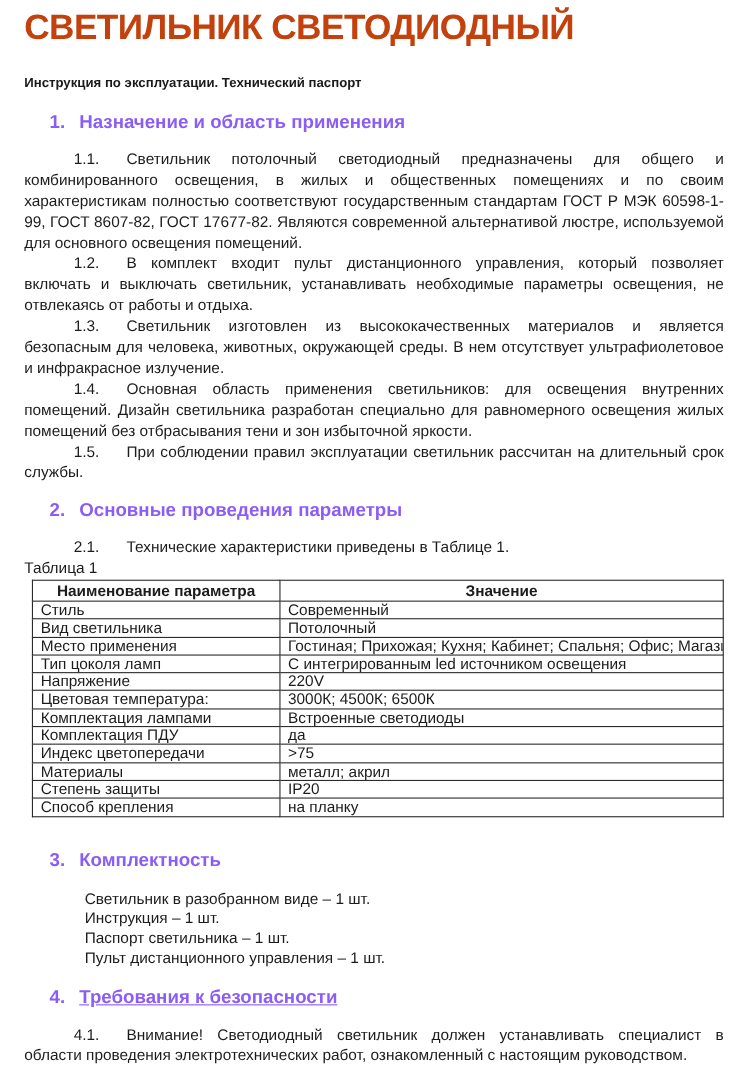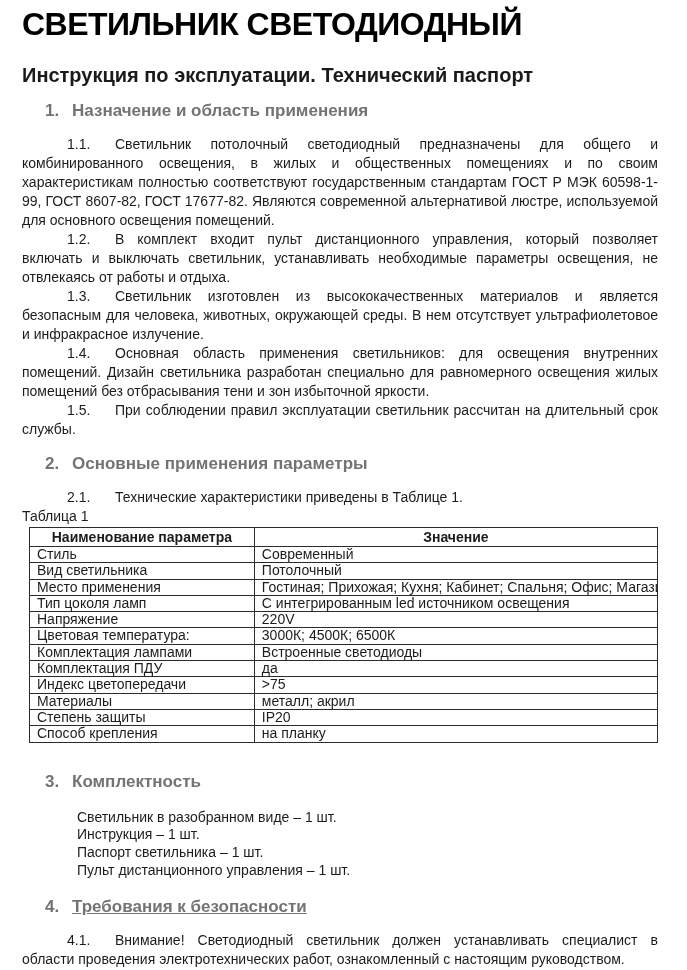--- a/index.html
+++ b/index.html
@@ -8,29 +8,29 @@
     background: #ffffff;
     color: #1c1c1c;
     font-family: "Liberation Sans", sans-serif;
     font-size: 14px; line-height: 19px;
     overflow: hidden;
   }
   .page { padding: 6px 29px 8px 22px; box-sizing: border-box; }
 
   .doc-title {
     font-size: 32px; line-height: 36px; font-weight: 700;
-    letter-spacing: -0.5px; margin: 0 0 24px 0; color: #000000;
+    letter-spacing: -0.5px; margin: 0 0 24px 0; color: #c2410c;
   }
   .doc-subtitle {
-    font-size: 20px; font-weight: 700; margin: 0 0 16px 0; color: #1a1a1a;
+    font-size: 12px; font-weight: 700; margin: 0 0 16px 0; color: #1a1a1a;
   }
 
   .sec-heading {
     font-size: 17px; line-height: 20px; font-weight: 700;
-    margin: 15px 0 14px 23px; color: #737373;
+    margin: 15px 0 14px 23px; color: #8b5cf6;
   }
   .sec-heading .hnum { display: inline-block; width: 27px; }
 
   .para {
     margin: 0; text-align: justify; text-indent: 45px;
   }
   .para .pnum { display: inline-block; width: 48px; text-indent: 0; }
 
   .table-caption {
     text-align: left; margin: 0 0 1px 0;
@@ -83,21 +83,21 @@
         <p class="para"><span class="pnum">1.3.</span><span>Светильник изготовлен из высококачественных материалов и является безопасным для человека, животных, окружающей среды. В нем отсутствует ультрафиолетовое и инфракрасное излучение.</span></p>
 
         <p class="para"><span class="pnum">1.4.</span><span>Основная область применения светильников: для освещения внутренних помещений. Дизайн светильника разработан специально для равномерного освещения жилых помещений без отбрасывания тени и зон избыточной яркости.</span></p>
 
         <p class="para"><span class="pnum">1.5.</span><span>При соблюдении правил эксплуатации светильник рассчитан на длительный срок службы.</span></p>
       </div>
   </div>
 
   <div class="sec-2">
     <div class="sec-heading">
-      <span class="hnum">2.</span><span>Основные применения параметры</span>
+      <span class="hnum">2.</span><span>Основные проведения параметры</span>
     </div>
     <div>
 
         <p class="para"><span class="pnum">2.1.</span><span>Технические характеристики приведены в Таблице 1.</span></p>
       </div>
 
     <div class="table-caption">Таблица 1</div>
 
     <table class="spec-table">
       <colgroup>

